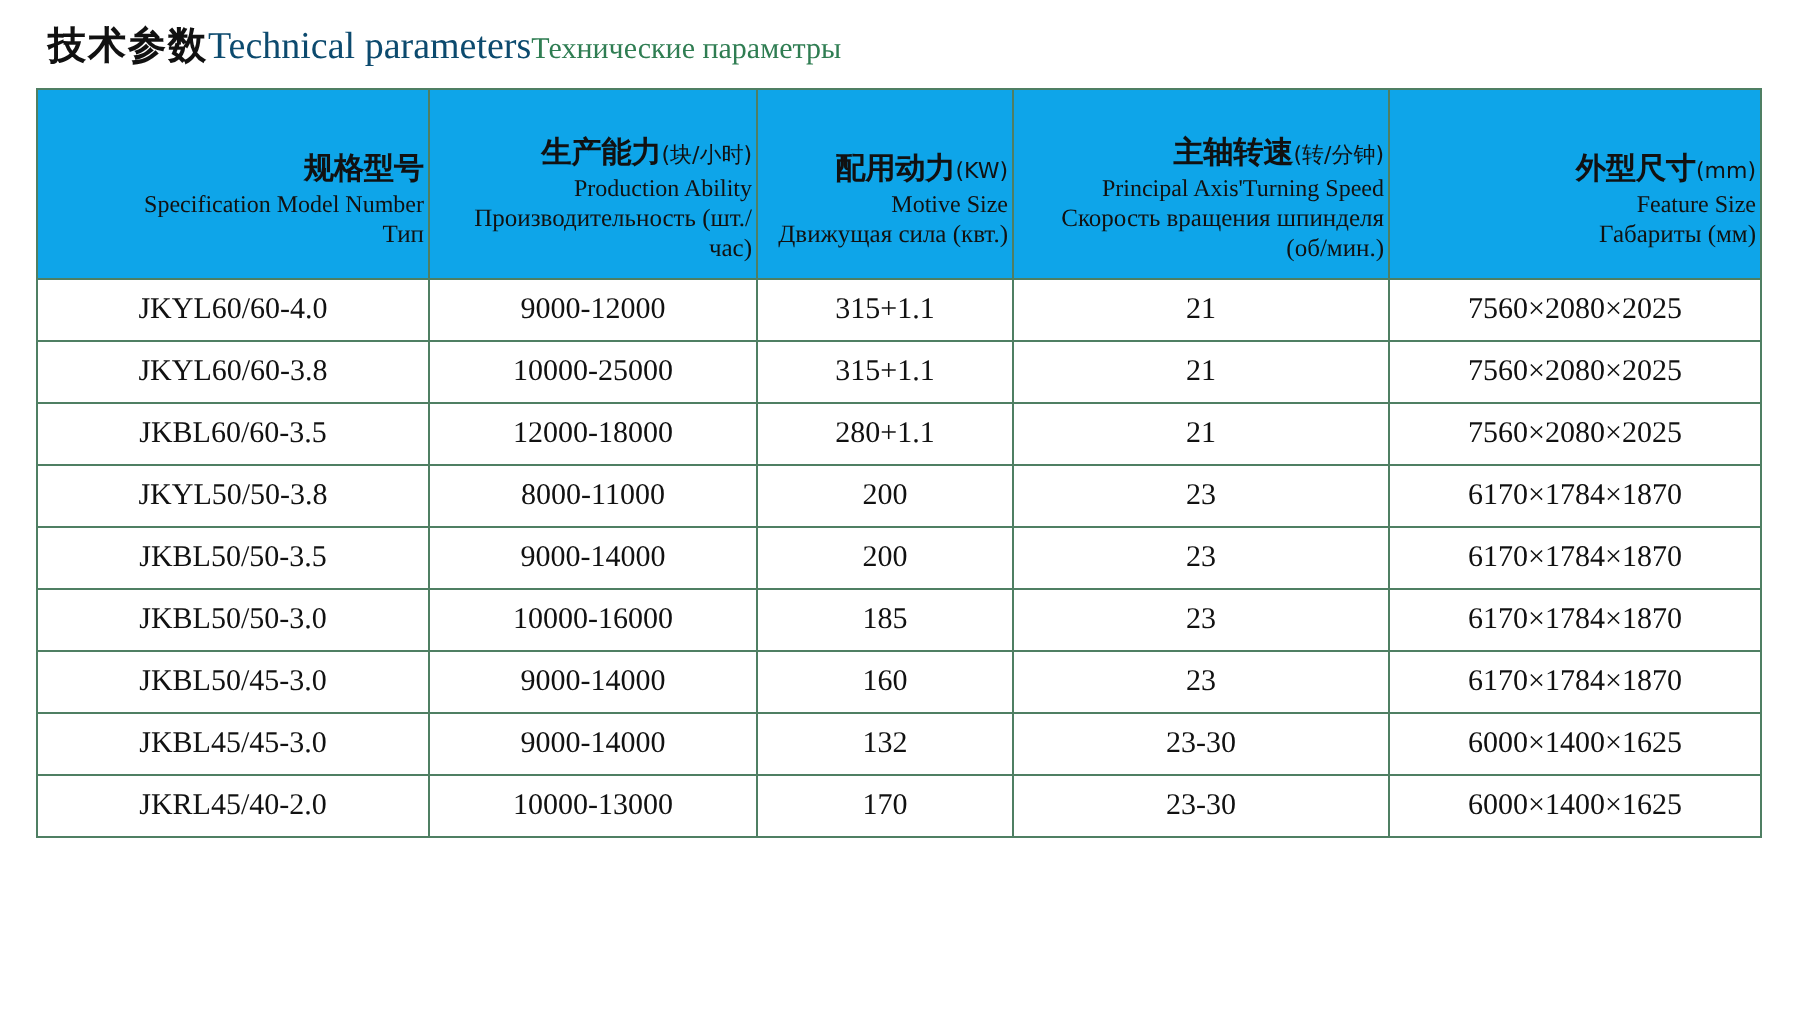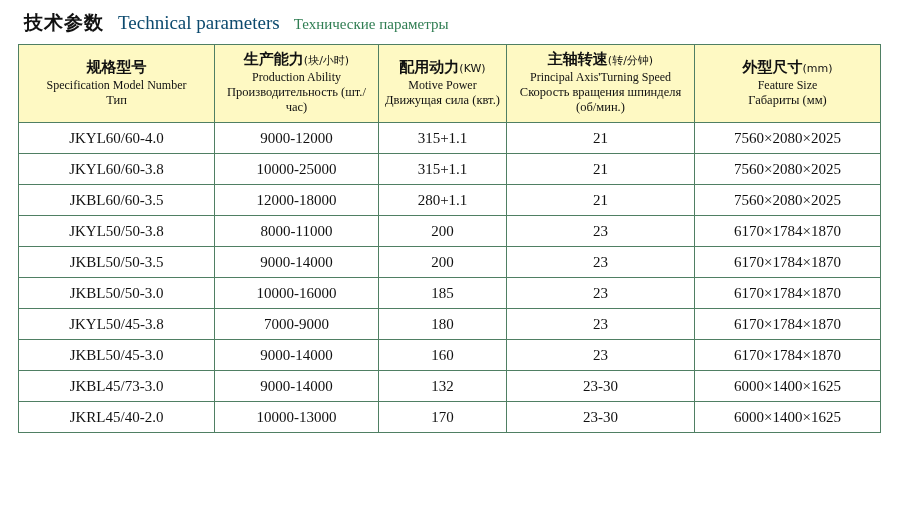--- a/index.html
+++ b/index.html
@@ -17,21 +17,20 @@
   .page {
     position: relative;
     width: 900px;
     height: 516px;
     box-sizing: border-box;
     padding: 8px 18px 0 18px;
   }
   .title-row {
     display: flex;
     align-items: baseline;
-    gap: 14px;
     padding: 2px 0 8px 6px;
     white-space: nowrap;
   }
   .title-cn {
     font-family: "DejaVu Sans", sans-serif;
     font-weight: bold;
     font-size: 19px;
     color: #111111;
     letter-spacing: 1px;
   }
@@ -51,22 +50,23 @@
     width: 862px;
     table-layout: fixed;
     border: 1px solid #4f7f63;
   }
   table.spec th, table.spec td {
     border: 1px solid #4f7f63;
     text-align: center;
     vertical-align: middle;
   }
   table.spec thead th {
-    background: #fef9c3;
-    padding: 5px 2px 7px 2px;
+    background: #0ea5e9;
+    padding: 22px 2px 7px 2px;
+    text-align: right;
   }
   .hdr-cn {
     font-family: "DejaVu Sans", sans-serif;
     font-weight: bold;
     font-size: 15px;
     line-height: 19px;
     color: #111;
   }
   .hdr-cn .unit {
     font-weight: normal;
@@ -125,21 +125,21 @@
           <div class="hdr-en">Specification Model Number</div>
           <div class="hdr-ru">Тип</div>
         </th>
         <th>
           <div class="hdr-cn"><span>生产能力</span><span class="unit">(块/小时)</span></div>
           <div class="hdr-en">Production Ability</div>
           <div class="hdr-ru">Производительность (шт./час)</div>
         </th>
         <th>
           <div class="hdr-cn"><span>配用动力</span><span class="unit">(KW)</span></div>
-          <div class="hdr-en">Motive Power</div>
+          <div class="hdr-en">Motive Size</div>
           <div class="hdr-ru">Движущая сила (квт.)</div>
         </th>
         <th>
           <div class="hdr-cn"><span>主轴转速</span><span class="unit">(转/分钟)</span></div>
           <div class="hdr-en">Principal Axis'Turning Speed</div>
           <div class="hdr-ru">Скорость вращения шпинделя (об/мин.)</div>
         </th>
         <th>
           <div class="hdr-cn"><span>外型尺寸</span><span class="unit">(mm)</span></div>
           <div class="hdr-en">Feature Size</div>
@@ -184,35 +184,28 @@
         <td>6170×1784×1870</td>
       </tr>
       <tr>
         <td>JKBL50/50-3.0</td>
         <td>10000-16000</td>
         <td>185</td>
         <td>23</td>
         <td>6170×1784×1870</td>
       </tr>
       <tr>
-        <td>JKYL50/45-3.8</td>
-        <td>7000-9000</td>
-        <td>180</td>
-        <td>23</td>
-        <td>6170×1784×1870</td>
-      </tr>
-      <tr>
         <td>JKBL50/45-3.0</td>
         <td>9000-14000</td>
         <td>160</td>
         <td>23</td>
         <td>6170×1784×1870</td>
       </tr>
       <tr>
-        <td>JKBL45/73-3.0</td>
+        <td>JKBL45/45-3.0</td>
         <td>9000-14000</td>
         <td>132</td>
         <td>23-30</td>
         <td>6000×1400×1625</td>
       </tr>
       <tr>
         <td>JKRL45/40-2.0</td>
         <td>10000-13000</td>
         <td>170</td>
         <td>23-30</td>

